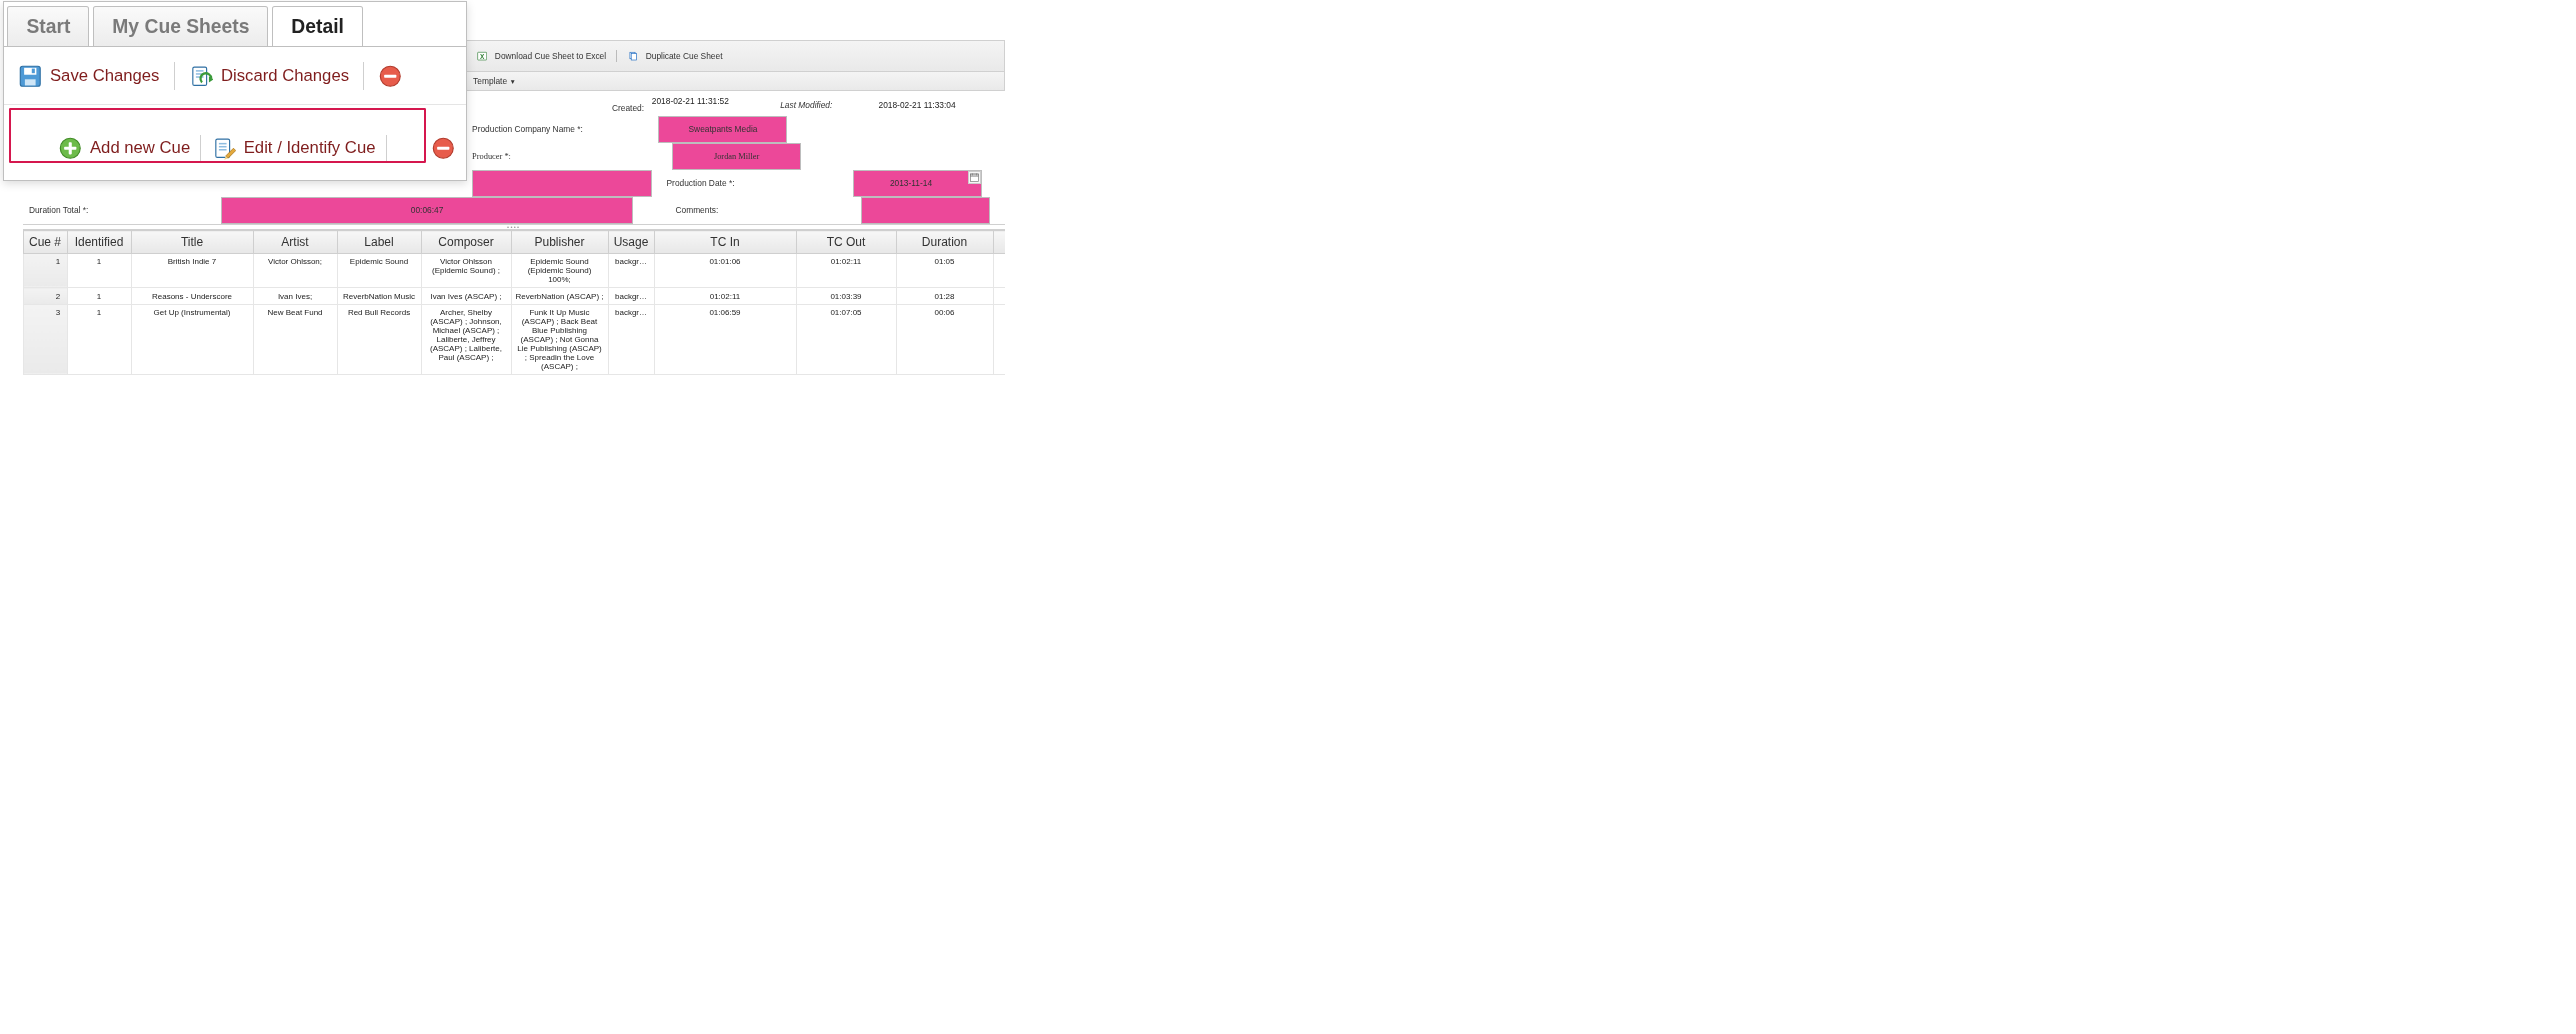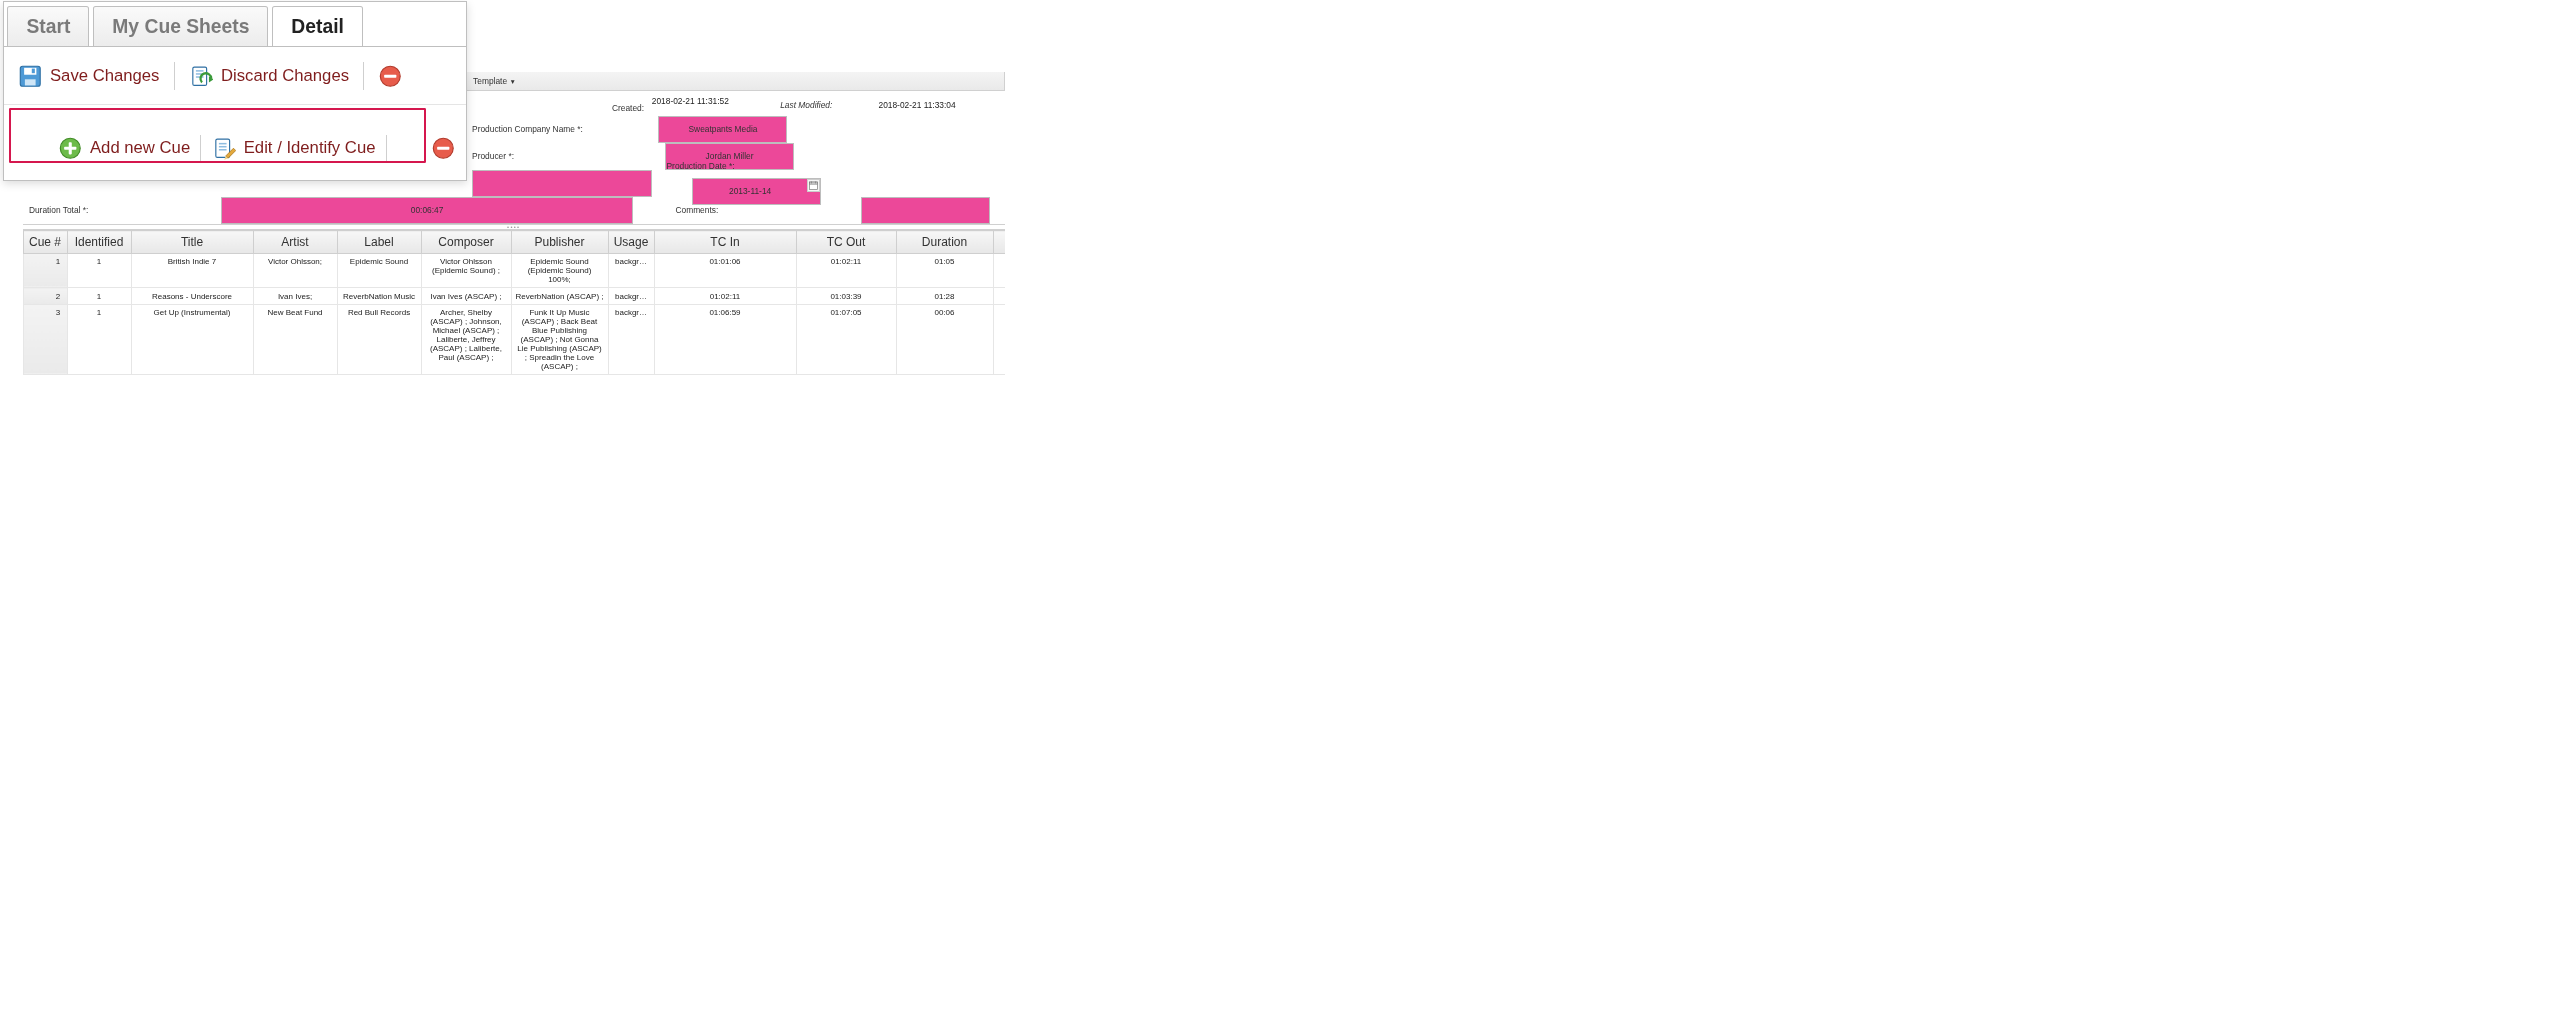--- a/index.html
+++ b/index.html
@@ -201,20 +201,38 @@
   .small-icon svg { width:100%; height:100%; }
   .sep-v { width:0; height:11.6px; border-left:0.6px solid #bbb; margin:0 2.6px; }
 </style>
 </head>
 <body>
 
 <div class="viewport">
 
   <div class="bg-panel">
 
+    <div class="meta-bar">
+      <div style="width:438px"></div>
+      <span class="small-icon">
+        <svg viewBox="0 0 16 16" style="font-size:13px">
+            <rect x="1" y="2" width="14" height="12" rx="1" fill="#fff" stroke="#2e7d32"></rect>
+            <text x="8" y="12" text-anchor="middle" font-size="10" font-family="Arial" fill="#2e7d32" font-weight="bold">X</text>
+          </svg>
+      </span>
+      <span class="mb-item">Download Cue Sheet to Excel</span>
+      <span class="sep-v"></span>
+      <span class="small-icon">
+        <svg viewBox="0 0 16 16">
+            <rect x="3" y="2" width="8" height="10" fill="#fff" stroke="#1565c0"></rect>
+            <rect x="5" y="4" width="8" height="10" fill="#fff" stroke="#1565c0"></rect>
+          </svg>
+      </span>
+      <span class="mb-item">Duplicate Cue Sheet</span>
+    </div>
 
     <div class="meta-sub">
       <div style="width:438px"></div>
       <span class="mb-item">
         <span>Template</span>
         <span class="caret-down">▼</span>
       </span>
     </div>
 
     <div class="info-rows">
@@ -240,38 +258,38 @@
         <div style="flex:1; display:flex; align-items:center; gap:6.4px;">
           <div style="width:180px;">
             <span class="info-label">Production Company Name *:</span>
           </div>
           <input class="info-input" style="width: 129px;" value="Sweatpants Media">
         </div>
       </div>
 
       <div class="info-row">
         <div class="col-left-spacer"></div>
-        <div style="flex:1; display:flex; align-items:center; gap:13px;">
+        <div style="flex:1; display:flex; align-items:center; gap:20px;font-family:Liberation Serif, serif;">
           <div style="width:180px;">
             <span class="info-label">Producer *:</span>
           </div>
           <input class="info-input" style="width: 129px;" value="Jordan Miller">
         </div>
       </div>
 
       <div class="info-row">
         <div class="col-left-spacer" style="display:flex; justify-content:flex-end;">
         </div>
         <div style="width:193px; display:flex; justify-content:flex-start;">
           <input class="info-input" style="width: 180px;">
         </div>
         <div style="flex:1; display:flex; align-items:center; gap:6.4px; margin-left:-193px;">
           <div class="col-left-spacer" style="width:438px"></div>
         </div>
-        <div style="position:absolute; left:644px; display:flex; align-items:center; gap:6.4px;flex-direction:column;">
+        <div style="position:absolute; left:644px; display:flex; align-items:center; gap:6.4px;">
           <div style="width:180px;">
             <span class="info-label">Production Date *:</span>
           </div>
           <span class="date-wrap">
             <input class="info-input" style="width: 129px; padding-right: 16.7px;" value="2013-11-14">
             <span class="cal-btn">
               <svg viewBox="0 0 16 16">
                   <rect x="2" y="3" width="12" height="11" fill="#fff" stroke="#777"></rect>
                   <rect x="2" y="3" width="12" height="3" fill="#d9d9d9" stroke="#777"></rect>
                   <line x1="5" y1="2" x2="5" y2="5" stroke="#777"></line>

